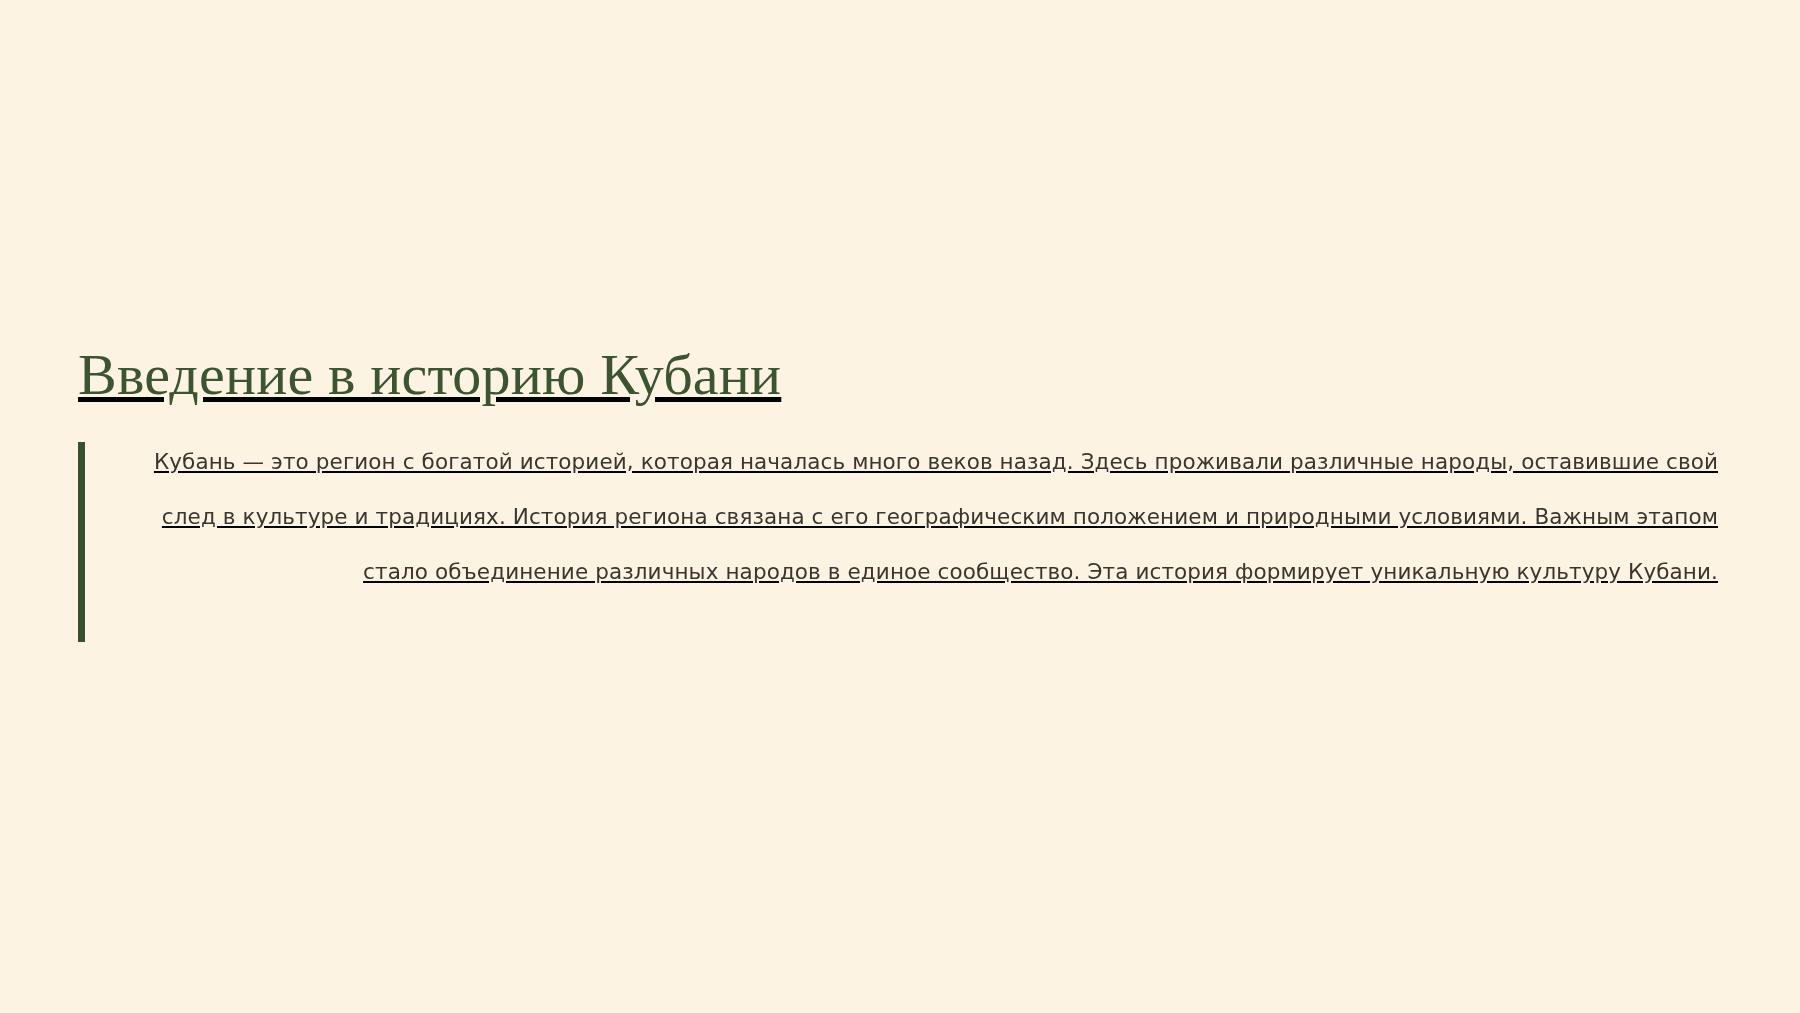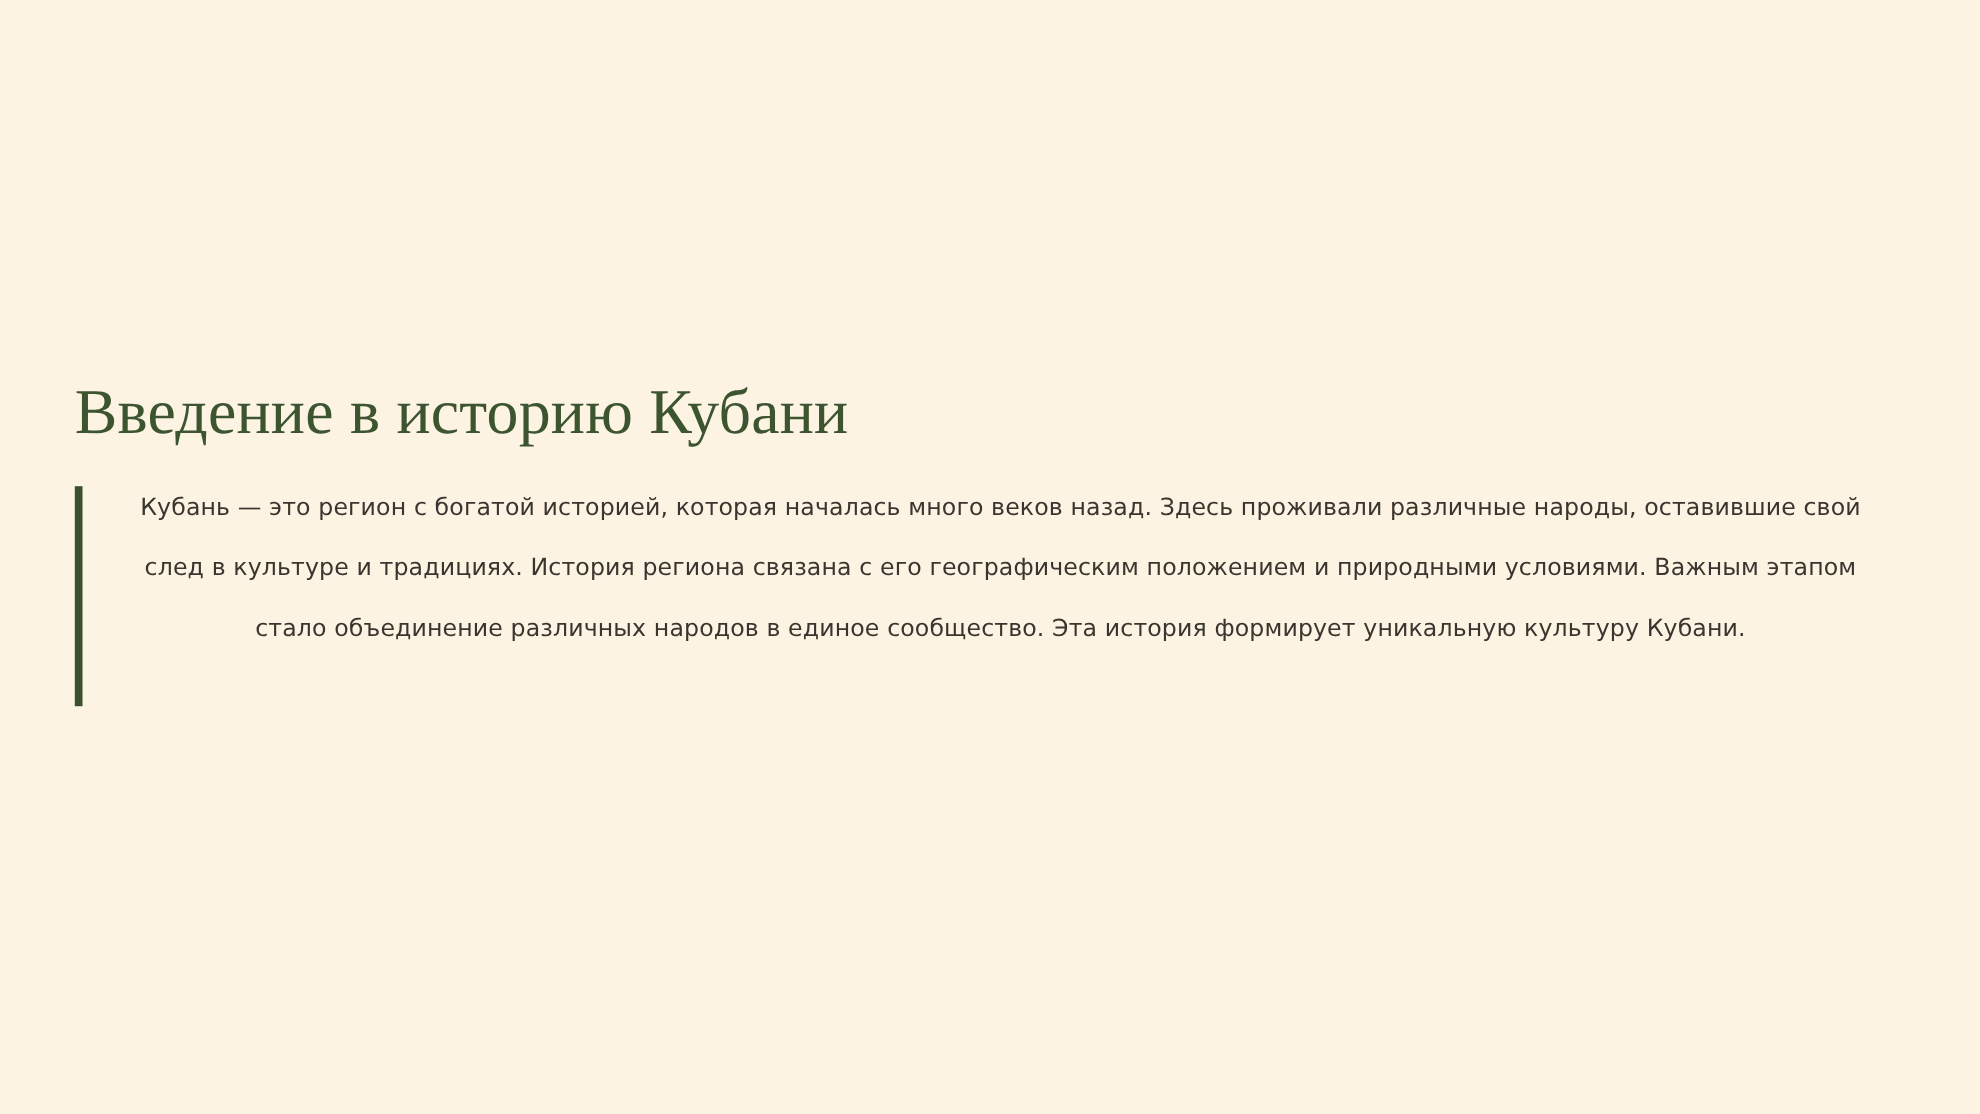--- a/index.html
+++ b/index.html
@@ -18,23 +18,24 @@
   .page {
     position: relative;
     width: 1800px;
     height: 1013px;
     background: #FCF3E3;
     box-sizing: border-box;
   }
 
   .content {
     position: absolute;
-    left: 68px;
+    left: 78px;
     top: 345px;
     width: 1640px;
+    text-decoration: underline;
   }
 
   .section-title {
     font-family: "Liberation Serif", "DejaVu Serif", serif;
     font-size: 58px;
     line-height: 1.05;
     font-weight: 400;
     color: #3D5430;
     letter-spacing: 0.2px;
     margin: 0 0 28px 0;
@@ -58,21 +59,21 @@
 
   .body-copy {
     margin: 0;
     font-family: "DejaVu Sans", "Liberation Sans", sans-serif;
     font-size: 21.5px;
     line-height: 55px;
     color: #3A352E;
     max-width: 1598px;
     font-weight: 400;
     letter-spacing: 0.1px;
-    text-align: center;
+    text-align: right;
   }
 </style>
 </head>
 <body style="background: rgb(252, 243, 227);">
 
 <div class="page" style="background: rgb(252, 243, 227);">
   <div class="content">
 
     <h1 class="section-title" style="color: rgb(61, 84, 48);">Введение в историю Кубани</h1>
 

